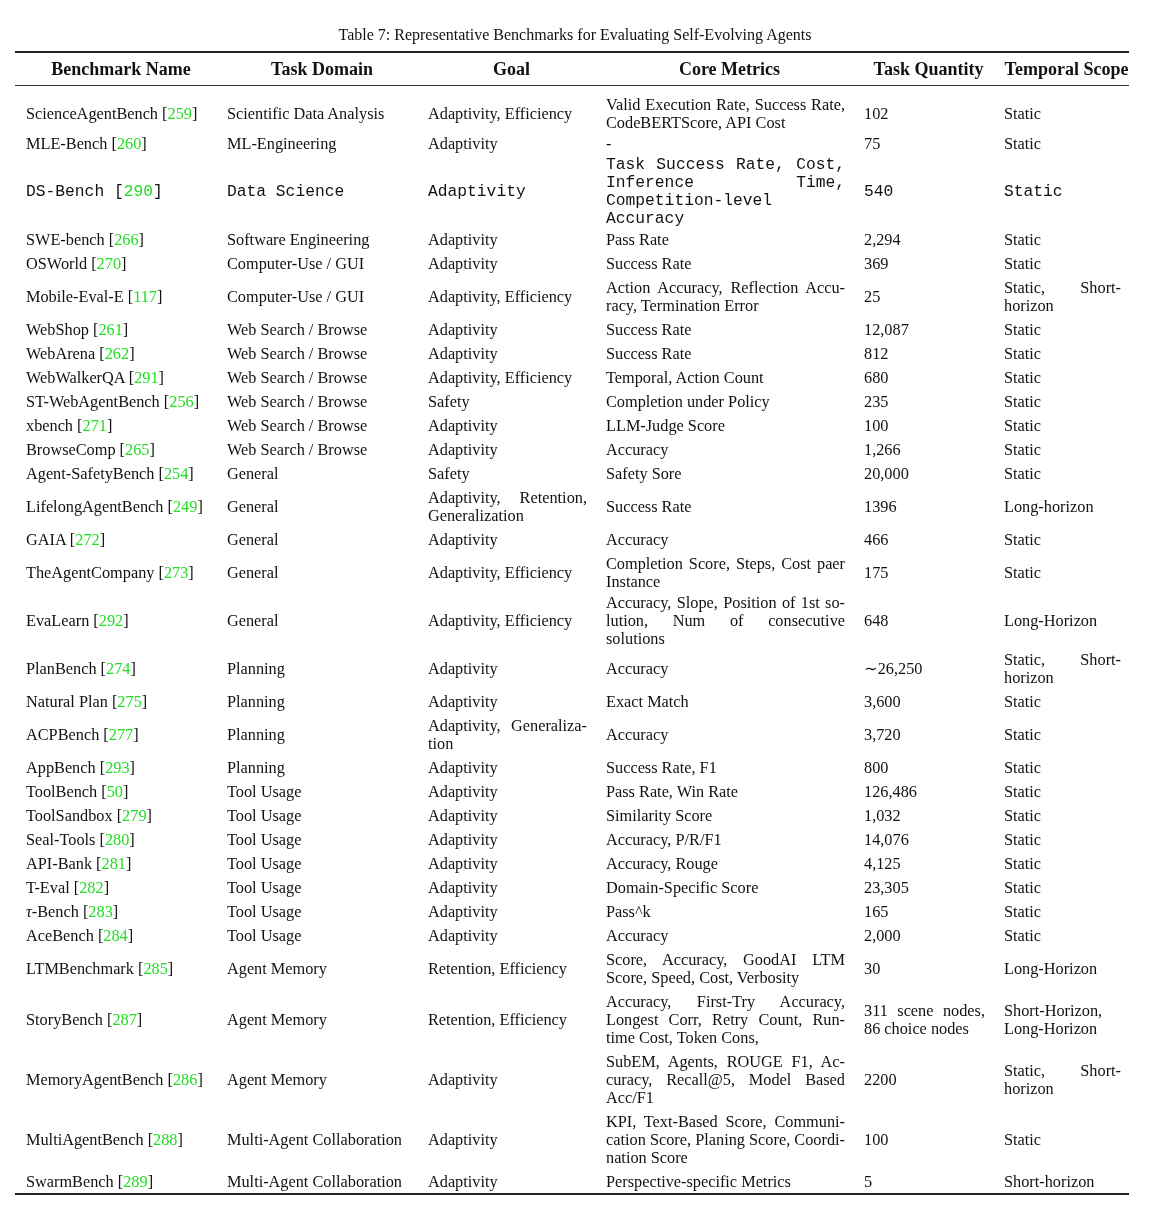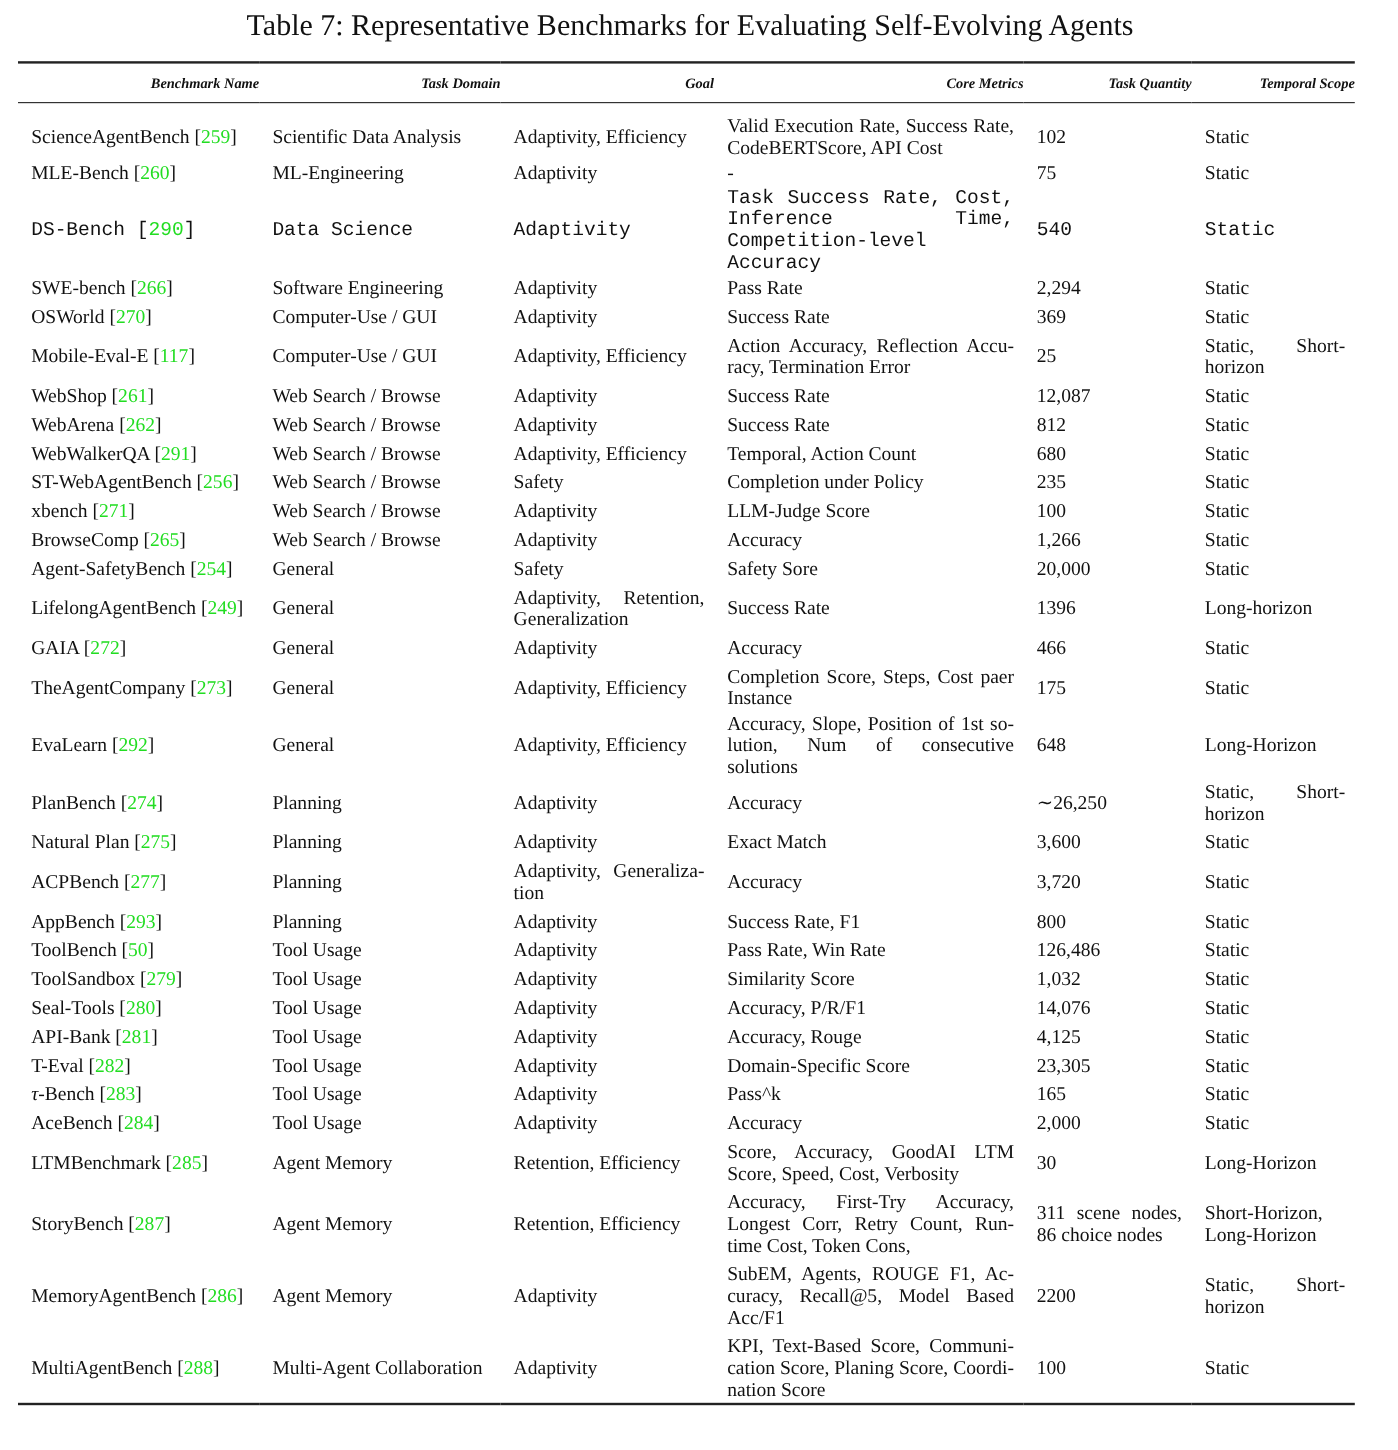--- a/index.html
+++ b/index.html
@@ -2,33 +2,33 @@
 <html><head>
 <meta charset="utf-8">
 <style>
   html, body { margin: 0; padding: 0; background: #ffffff; }
   body {
     width: 1165px; height: 1208px; position: relative; overflow: hidden;
     font-family: "Liberation Serif", "DejaVu Serif", serif;
     color: #111111;
   }
   .caption {
-    position: absolute; top: 7px; left: 0; width: 1150px;
-    text-align: center; font-size: 25px; line-height: 30px;
+    position: absolute; top: 20px; left: 0; width: 1150px;
+    text-align: center; font-size: 16px; line-height: 30px;
   }
   .tbl {
     position: absolute; left: 15px; top: 51px; width: 1114px;
     border-collapse: collapse; table-layout: fixed;
     font-size: 16.3px;
   }
   .tbl thead tr { border-top: 2px solid #222; border-bottom: 1.2px solid #333; }
   .tbl tbody tr:last-child { border-bottom: 2px solid #222; }
   .tbl th {
-    font-weight: bold; text-align: right; height: 32px; padding: 0 0 0 11px;
-    vertical-align: middle; font-size: 12px; font-style: italic;
+    font-weight: bold; text-align: center; height: 32px; padding: 0 0 0 11px;
+    vertical-align: middle; font-size: 18px;
   }
   .tbl td {
     padding: 0 0 0 11px; vertical-align: middle; line-height: 18px;
     text-align: left;
   }
   .tbl tbody tr { height: 24px; }
   .tbl tbody tr.first td { padding-top: 10px; }
   .tbl td.just { text-align: justify; text-align-last: left; padding-right: 8px; }
   .ref { color: #22dd22; }
   .col-name { width: 201px; }
@@ -312,14 +312,22 @@
         <td class="just">Static, Short-horizon</td>
       </tr>
       <tr style="height: 60px;">
         <td><span>MultiAgentBench</span><span> [</span><a class="ref">288</a><span>]</span></td>
         <td>Multi-Agent Collaboration</td>
         <td class="just">Adaptivity</td>
         <td class="just">KPI, Text-Based Score, Communi-cation Score, Planing Score, Coordi-nation Score</td>
         <td class="just">100</td>
         <td class="just">Static</td>
       </tr>
+      <tr style="height: 24px;">
+        <td><span>SwarmBench</span><span> [</span><a class="ref">289</a><span>]</span></td>
+        <td>Multi-Agent Collaboration</td>
+        <td class="just">Adaptivity</td>
+        <td class="just">Perspective-specific Metrics</td>
+        <td class="just">5</td>
+        <td class="just">Short-horizon</td>
+      </tr>
     </tbody>
 </table>
 
 </body></html>

